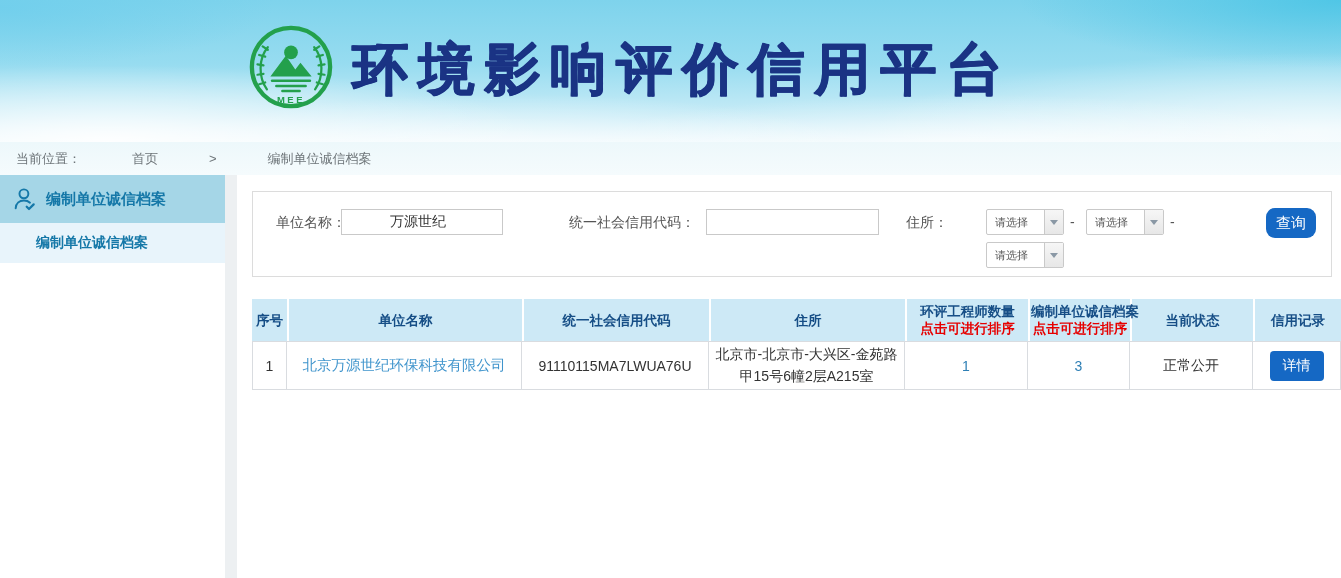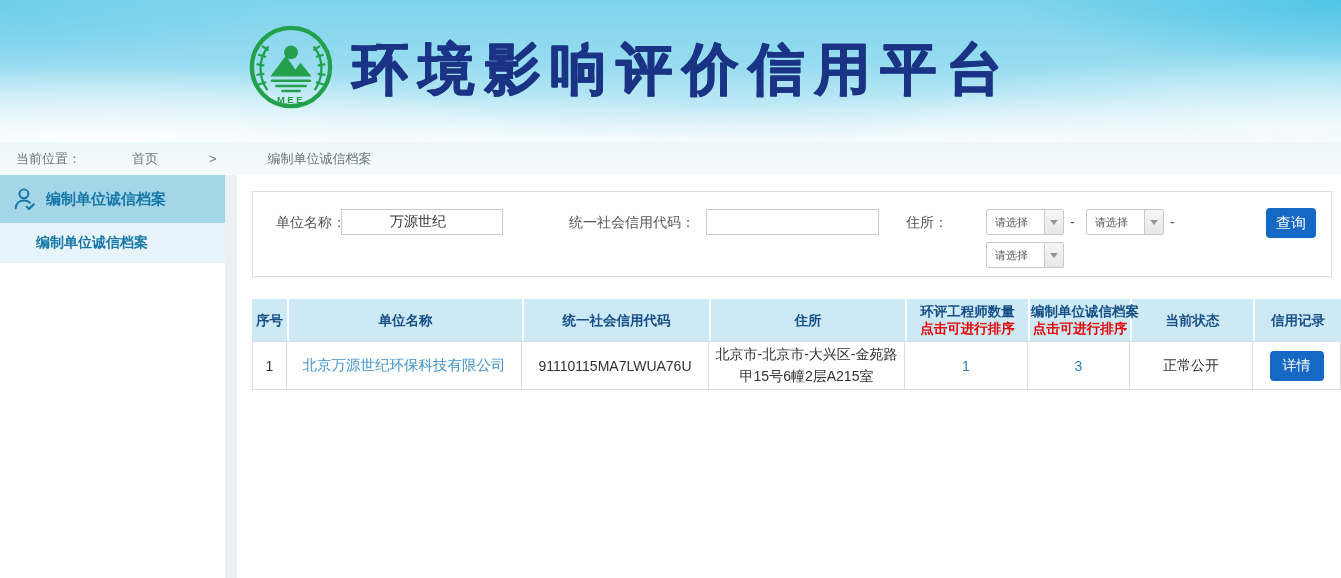--- a/index.html
+++ b/index.html
@@ -64,21 +64,21 @@
     background:linear-gradient(180deg,#f6f6f6,#e7e7e7); border-left:1px solid #c9c9c9;
     display:flex; align-items:center; justify-content:center; }
   .combo .sel-arrow i { display:block; width:0; height:0; border-left:4px solid transparent;
     border-right:4px solid transparent; border-top:5px solid #8a98a5; }
   .combo-prov { left:733px; top:17px; }
   .combo-city { left:833px; top:17px; }
   .combo-dist { left:733px; top:50px; }
   .dash { position:absolute; top:17px; line-height:26px; font-size:14px; color:#555; }
   .dash-1 { left:817px; } .dash-2 { left:917px; }
   .query-btn { position:absolute; right:15px; top:16px; width:50px; height:30px;
-    background:#1568c4; color:#fff; border:none; border-radius:4px; font-size:15px;
+    background:#1568c4; color:#fff; border:none; border-radius:9px; font-size:15px;
     cursor:pointer; font-family:"Liberation Sans","DejaVu Sans",sans-serif; }
 
   
   .result-table { margin-top:22px; width:1089px; border-collapse:separate; border-spacing:0;
     table-layout:fixed; }
   .result-table th { background:#cde9f6; color:#164e86; font-size:13.5px; font-weight:bold;
     text-align:center; vertical-align:middle; padding:4px 1px; height:41px; }
   .result-table th + th { border-left:2px solid #fff; }
   .th-main { display:block; line-height:17px; white-space:nowrap; }
   .th-sub  { display:block; line-height:17px; color:#e60000; font-weight:bold; white-space:nowrap; }

